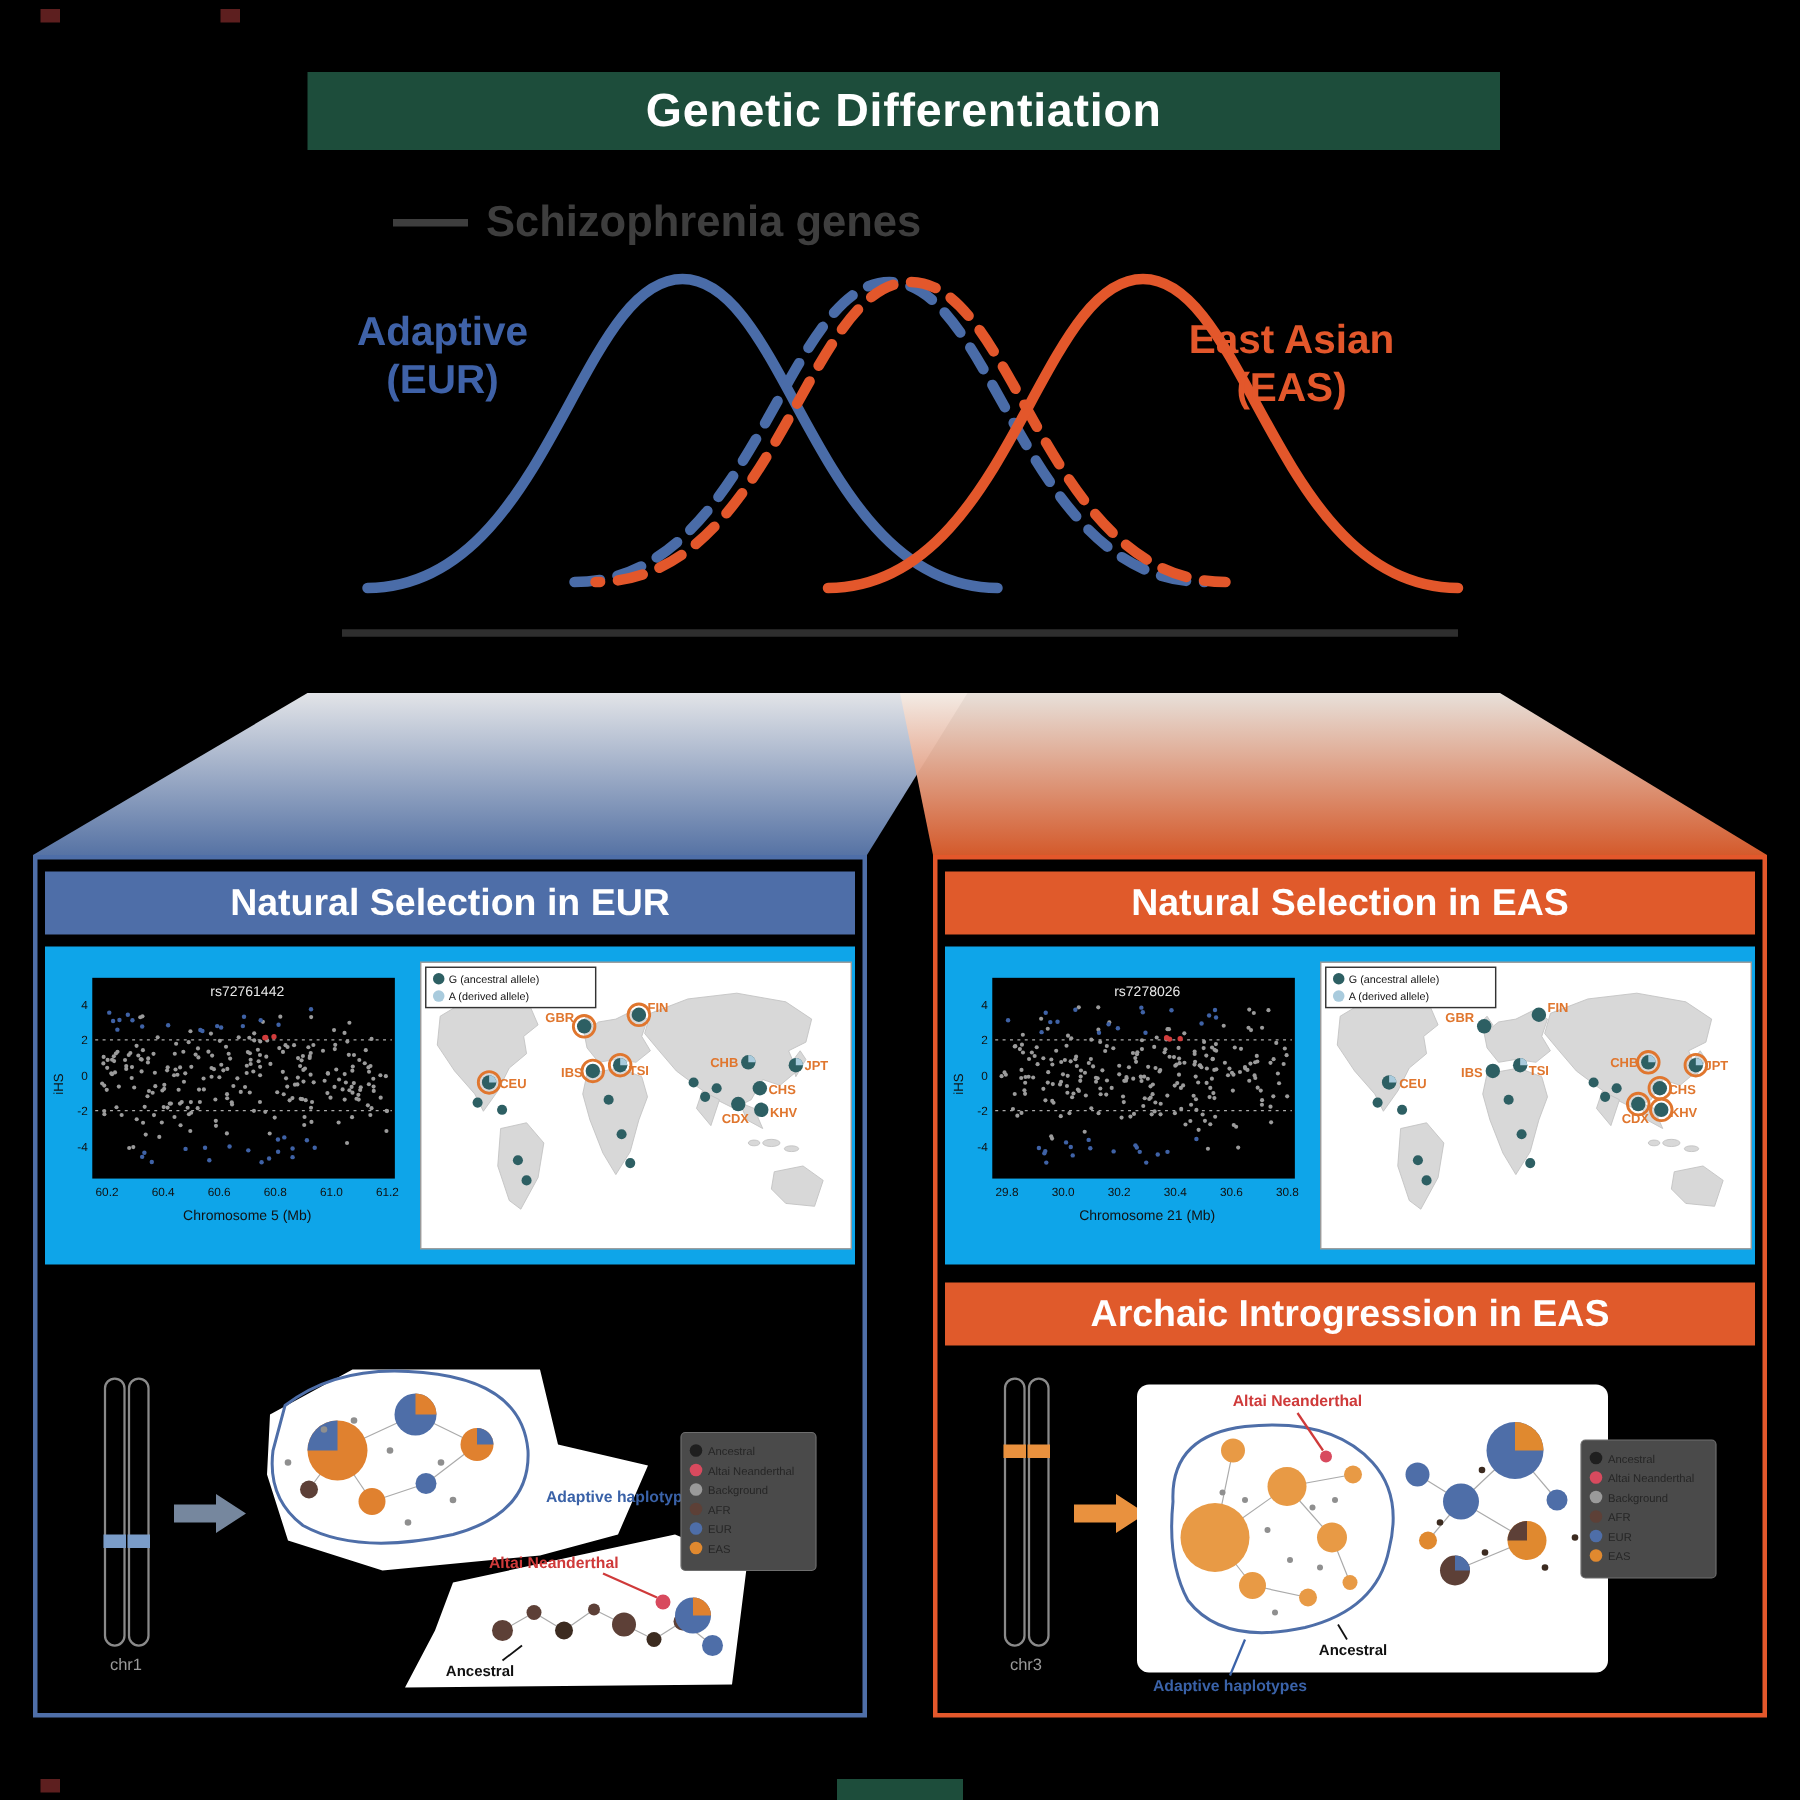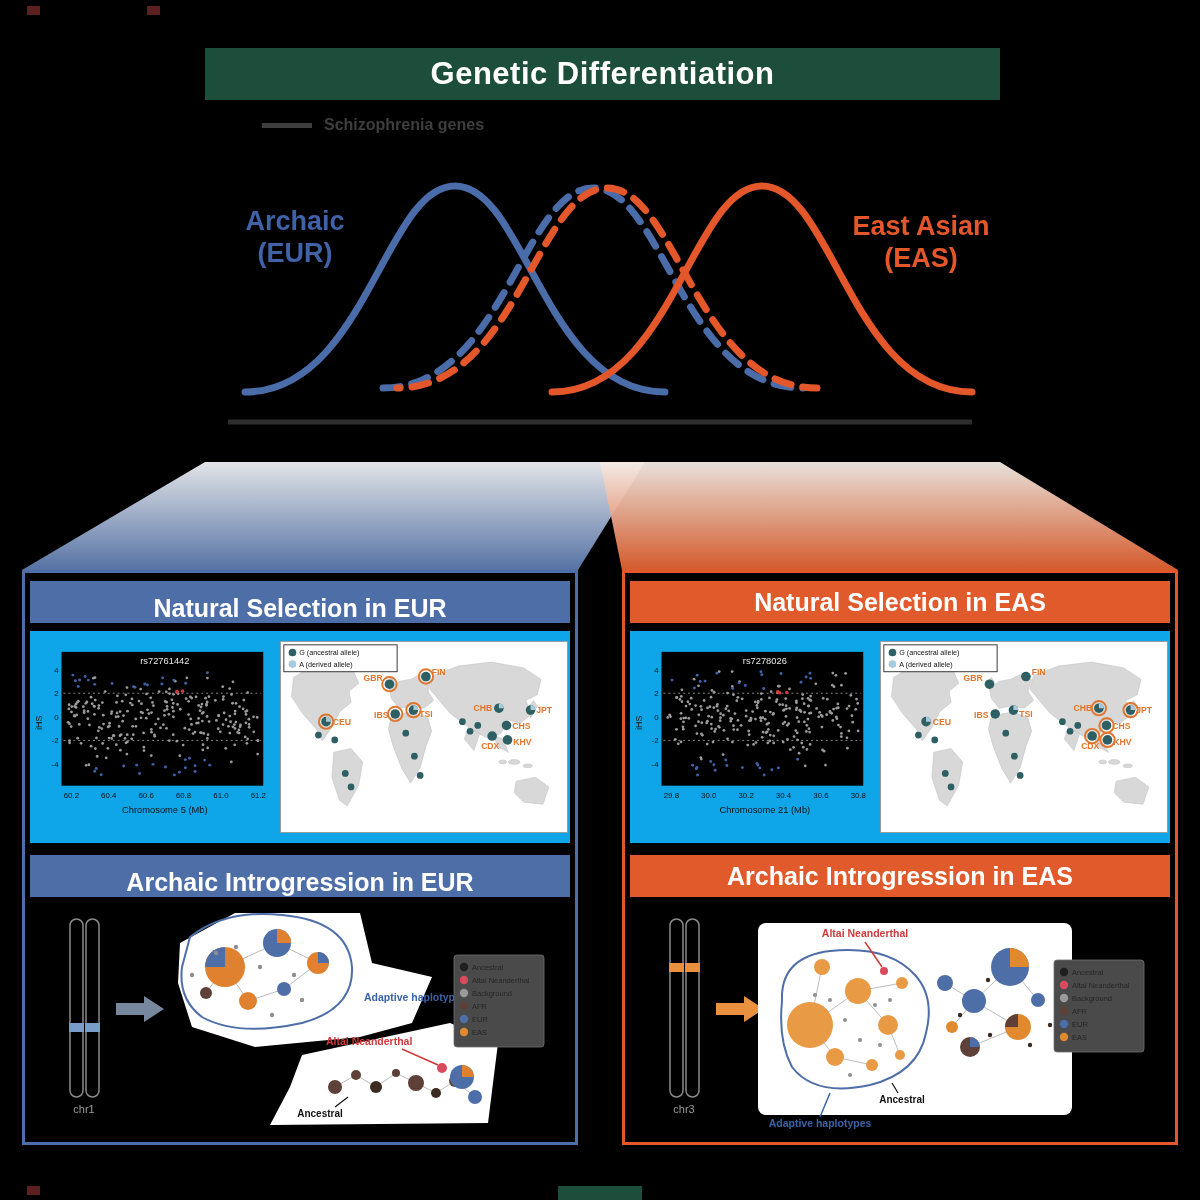--- a/index.html
+++ b/index.html
@@ -3,37 +3,37 @@
 <meta charset="utf-8">
 <style>
   html,body{margin:0;padding:0;background:#000;}
   .canvas{position:relative;width:1200px;height:1200px;background:#000;overflow:hidden;
           font-family:"Liberation Sans",sans-serif;}
   svg{font-family:"Liberation Sans",sans-serif;}
   .mark{position:absolute;}
   .gd-header{position:absolute;left:205px;top:48px;width:795px;height:52px;background:#1d4d3b;
              color:#fff;font-weight:bold;font-size:31px;display:flex;align-items:center;justify-content:center;
              letter-spacing:.5px;}
-  .legend-item{position:absolute;top:116px;display:flex;align-items:center;gap:12px;
-               color:#3e3e3e;font-size:16px;font-weight:bold;}
+  .legend-item{position:absolute;top:132px;display:flex;align-items:center;gap:12px;
+               color:#3e3e3e;font-size:29px;font-weight:bold;}
   .legend-line{display:inline-block;width:50px;height:0;}
   .legend-line.solid{border-top:5px solid #3e3e3e;}
   .legend-line.dashed{border-top:5px dashed #3e3e3e;}
   .curve-svg{position:absolute;left:0;top:0;width:1200px;height:470px;}
   .pop-label{position:absolute;font-weight:bold;font-size:27px;text-align:center;line-height:1.2;}
   .pop-label.eur{left:215px;top:205px;width:160px;color:#3f62a8;}
-  .pop-label.eas{left:836px;top:210px;width:170px;color:#e3572b;}
+  .pop-label.eas{left:776px;top:210px;width:170px;color:#e3572b;}
   .funnel-svg{position:absolute;left:0;top:462px;width:1200px;height:108px;}
   .column{position:absolute;top:570px;width:550px;height:569px;background:#000;border:3px solid;}
   .col-eur{left:22px;border-color:#4e6ea8;}
   .col-eas{left:622px;border-color:#e3572b;}
   .col-header{position:absolute;left:5px;right:5px;height:42px;color:#fff;font-weight:bold;font-size:25px;
               display:flex;align-items:center;justify-content:center;}
   .h1{top:8px;}  .h2{top:282px;}
-  .bg-eur{background:#4e6ea8;align-items:flex-end;}  .bg-eas{background:#e05a2b;justify-content:center;}
+  .bg-eur{background:#4e6ea8;}  .bg-eas{background:#e05a2b;justify-content:center;}
   .sel-panel{position:absolute;left:5px;right:5px;top:58px;height:212px;background:#0ea5e9;}
   .intro-panel{position:absolute;left:5px;right:5px;top:332px;height:228px;}
   .scatter-svg{position:absolute;left:2px;top:4px;width:246px;height:204px;}
   .map-svg{position:absolute;left:250px;top:4px;width:288px;height:204px;}
   .intro-svg{position:absolute;left:0;top:0;width:540px;height:228px;}
 </style>
 </head>
 <body>
 
 <div class="canvas">
@@ -54,21 +54,21 @@
 
   <svg class="curve-svg" viewBox="0 0 1200 470">
     <path d="M245,392 C365,392 385,186 455,186 C525,186 545,392 665,392" fill="none" stroke="#4a6ca8" stroke-width="7" stroke-linecap="round"></path>
     <path d="M383,388 C503,388 523,188 593,188 C663,188 683,388 803,388" fill="none" stroke="#4a6ca8" stroke-width="7" stroke-dasharray="17 12" stroke-linecap="round"></path>
     <path d="M397,388 C517,388 537,188 607,188 C677,188 697,388 817,388" fill="none" stroke="#e3572b" stroke-width="7" stroke-dasharray="17 12" stroke-dashoffset="14" stroke-linecap="round"></path>
     <path d="M552,392 C672,392 692,186 762,186 C832,186 852,392 972,392" fill="none" stroke="#e3572b" stroke-width="7" stroke-linecap="round"></path>
     <line x1="228" y1="422" x2="972" y2="422" stroke="#2e2e2e" stroke-width="5"></line>
   </svg>
 
   <div class="pop-label eur">
-    <div>Archaic</div>
+    <div>Adaptive</div>
     <div>(EUR)</div>
   </div>
   <div class="pop-label eas">
     <div>East Asian</div>
     <div>(EAS)</div>
   </div>
 
   <svg class="funnel-svg" viewBox="0 0 1200 108">
     <defs>
       <linearGradient id="gl" x1="0" y1="0" x2="0" y2="1">
@@ -493,23 +493,20 @@
           <circle cx="114" cy="45" r="7.5"></circle>
             <circle cx="152" cy="37" r="7.5"></circle>
             <circle cx="48" cy="84" r="7.5"></circle>
           <circle cx="120" cy="76" r="7.5"></circle>
             <circle cx="139" cy="72" r="7.5"></circle>
         </g>
         <use href="#maplegendbox"></use>
       </svg>
     </div>
 
-    <div class="col-header h2 bg-eur">
-      <span>Archaic Introgression in EUR</span>
-    </div>
 
     <div class="intro-panel">
       <svg class="intro-svg" viewBox="0 0 540 228">
         <g>
           <rect x="40" y="14" width="13" height="178" rx="6.5" fill="none" stroke="#8a8a8a" stroke-width="1.5"></rect>
           <rect x="56" y="14" width="13" height="178" rx="6.5" fill="none" stroke="#8a8a8a" stroke-width="1.5"></rect>
           <rect x="39" y="118" width="15" height="9" fill="#7a9cc8"></rect>
           <rect x="55" y="118" width="15" height="9" fill="#7a9cc8"></rect>
           <text x="54" y="208" font-size="11" fill="#9a9a9a" text-anchor="middle">chr1</text>
         </g>

